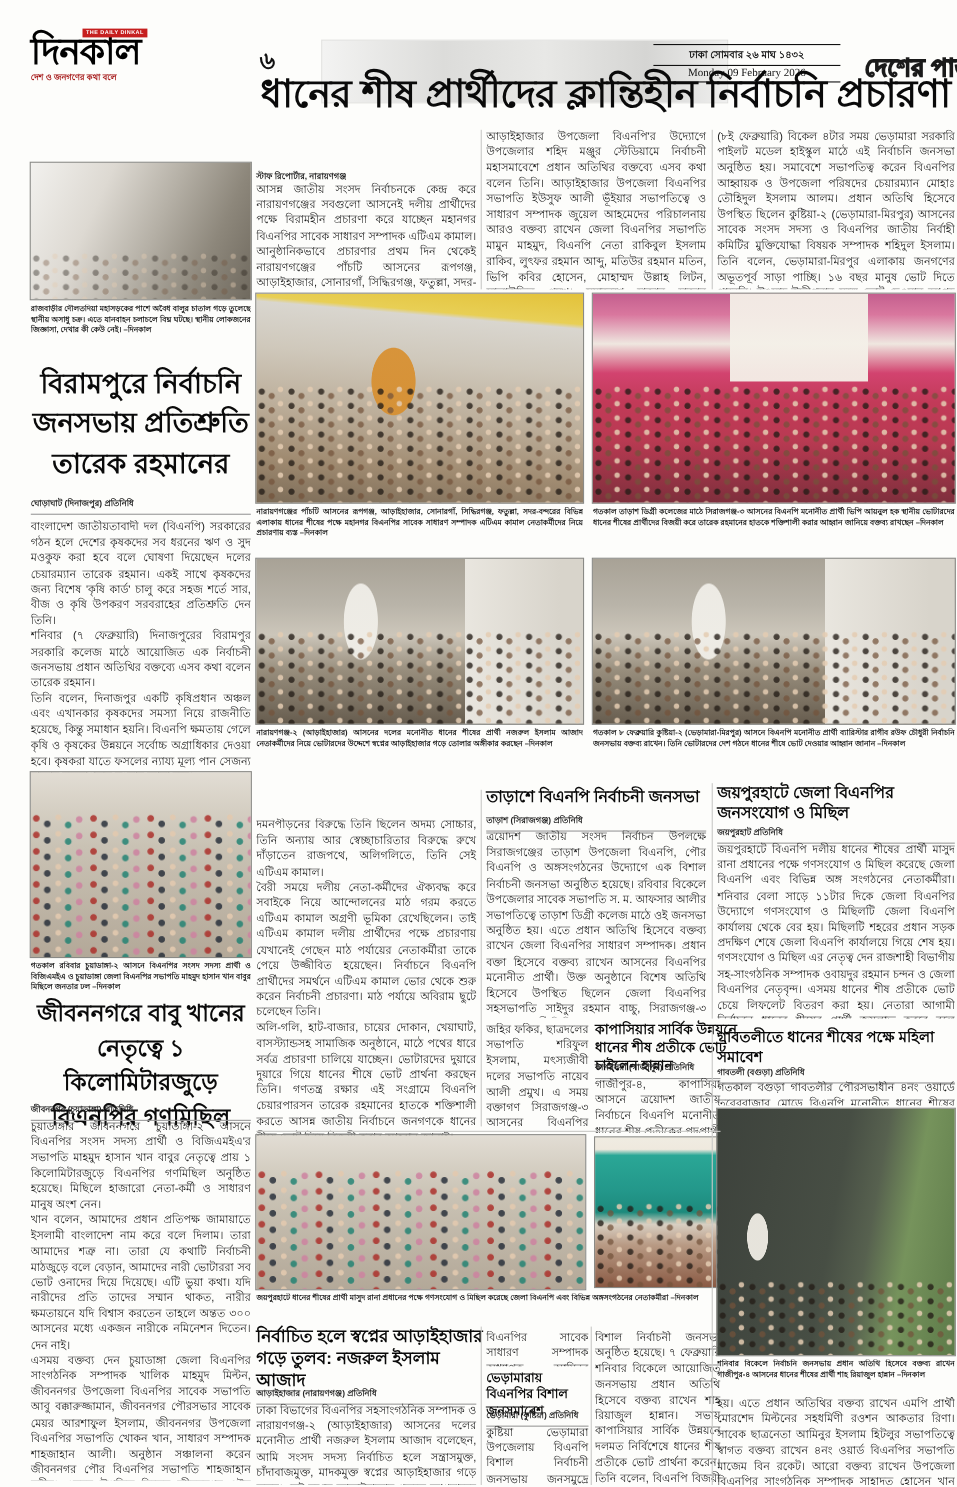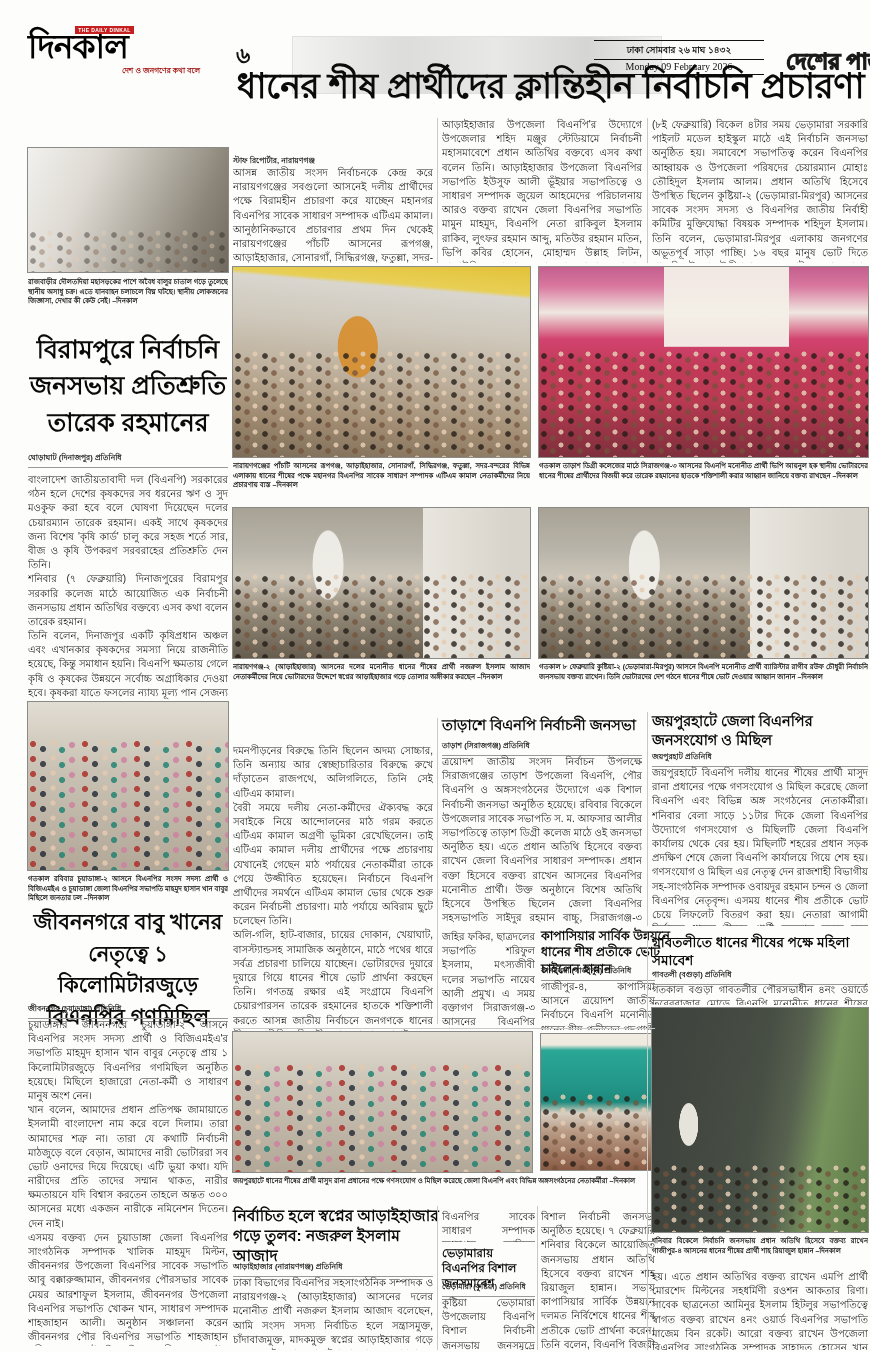--- a/index.html
+++ b/index.html
@@ -3,21 +3,21 @@
 <meta charset="utf-8">
 <style>
   html,body{margin:0;padding:0;background:#e9e9e9;}
   #page{position:relative;width:870px;height:1352px;background:#fdfdfb;margin:0 auto;
         font-family:"Liberation Sans","DejaVu Sans",sans-serif;color:#111;overflow:hidden;}
   .abs{position:absolute;}
   
   .logo-bn{font-size:33px;font-weight:900;letter-spacing:-1px;color:#000000;line-height:1;}
   .logo-chip{position:absolute;top:-4px;right:-6px;background:#c61f1f;color:#fff;font-size:5px;
              font-weight:bold;padding:1px 3px;letter-spacing:.4px;}
-  .logo-tag{font-size:7.5px;color:#a31212;font-weight:bold;margin-top:2px;text-align:right;}
+  .logo-tag{font-size:7.5px;color:#a31212;font-weight:bold;margin-top:2px;}
   .pagenum{font-size:22px;font-weight:bold;}
   .banner{background:linear-gradient(90deg,#f3f3f2,#dcdcda 30%,#e8e8e6 55%,#d5d5d3 80%,#efefee);
           border:1px solid #e0e0de;}
   .datebox{border-top:1.5px solid #111;border-bottom:1.5px solid #111;text-align:center;}
   .date-bn{font-size:9px;font-weight:bold;border-bottom:1px solid #111;padding:2px 0 1px;}
   .date-en{font-family:"Liberation Serif","DejaVu Serif",serif;font-size:10px;padding:1px 0 2px;}
   .section-name{font-size:22px;font-weight:900;color:#fbfbf9;-webkit-text-stroke:1.3px #1a1a1a;
                 text-stroke:1.3px #1a1a1a;letter-spacing:0px;white-space:nowrap;}
   
   .h-main{font-size:35px;font-weight:900;text-align:center;line-height:1.15;letter-spacing:-.5px;color:#0a0a0a;}

